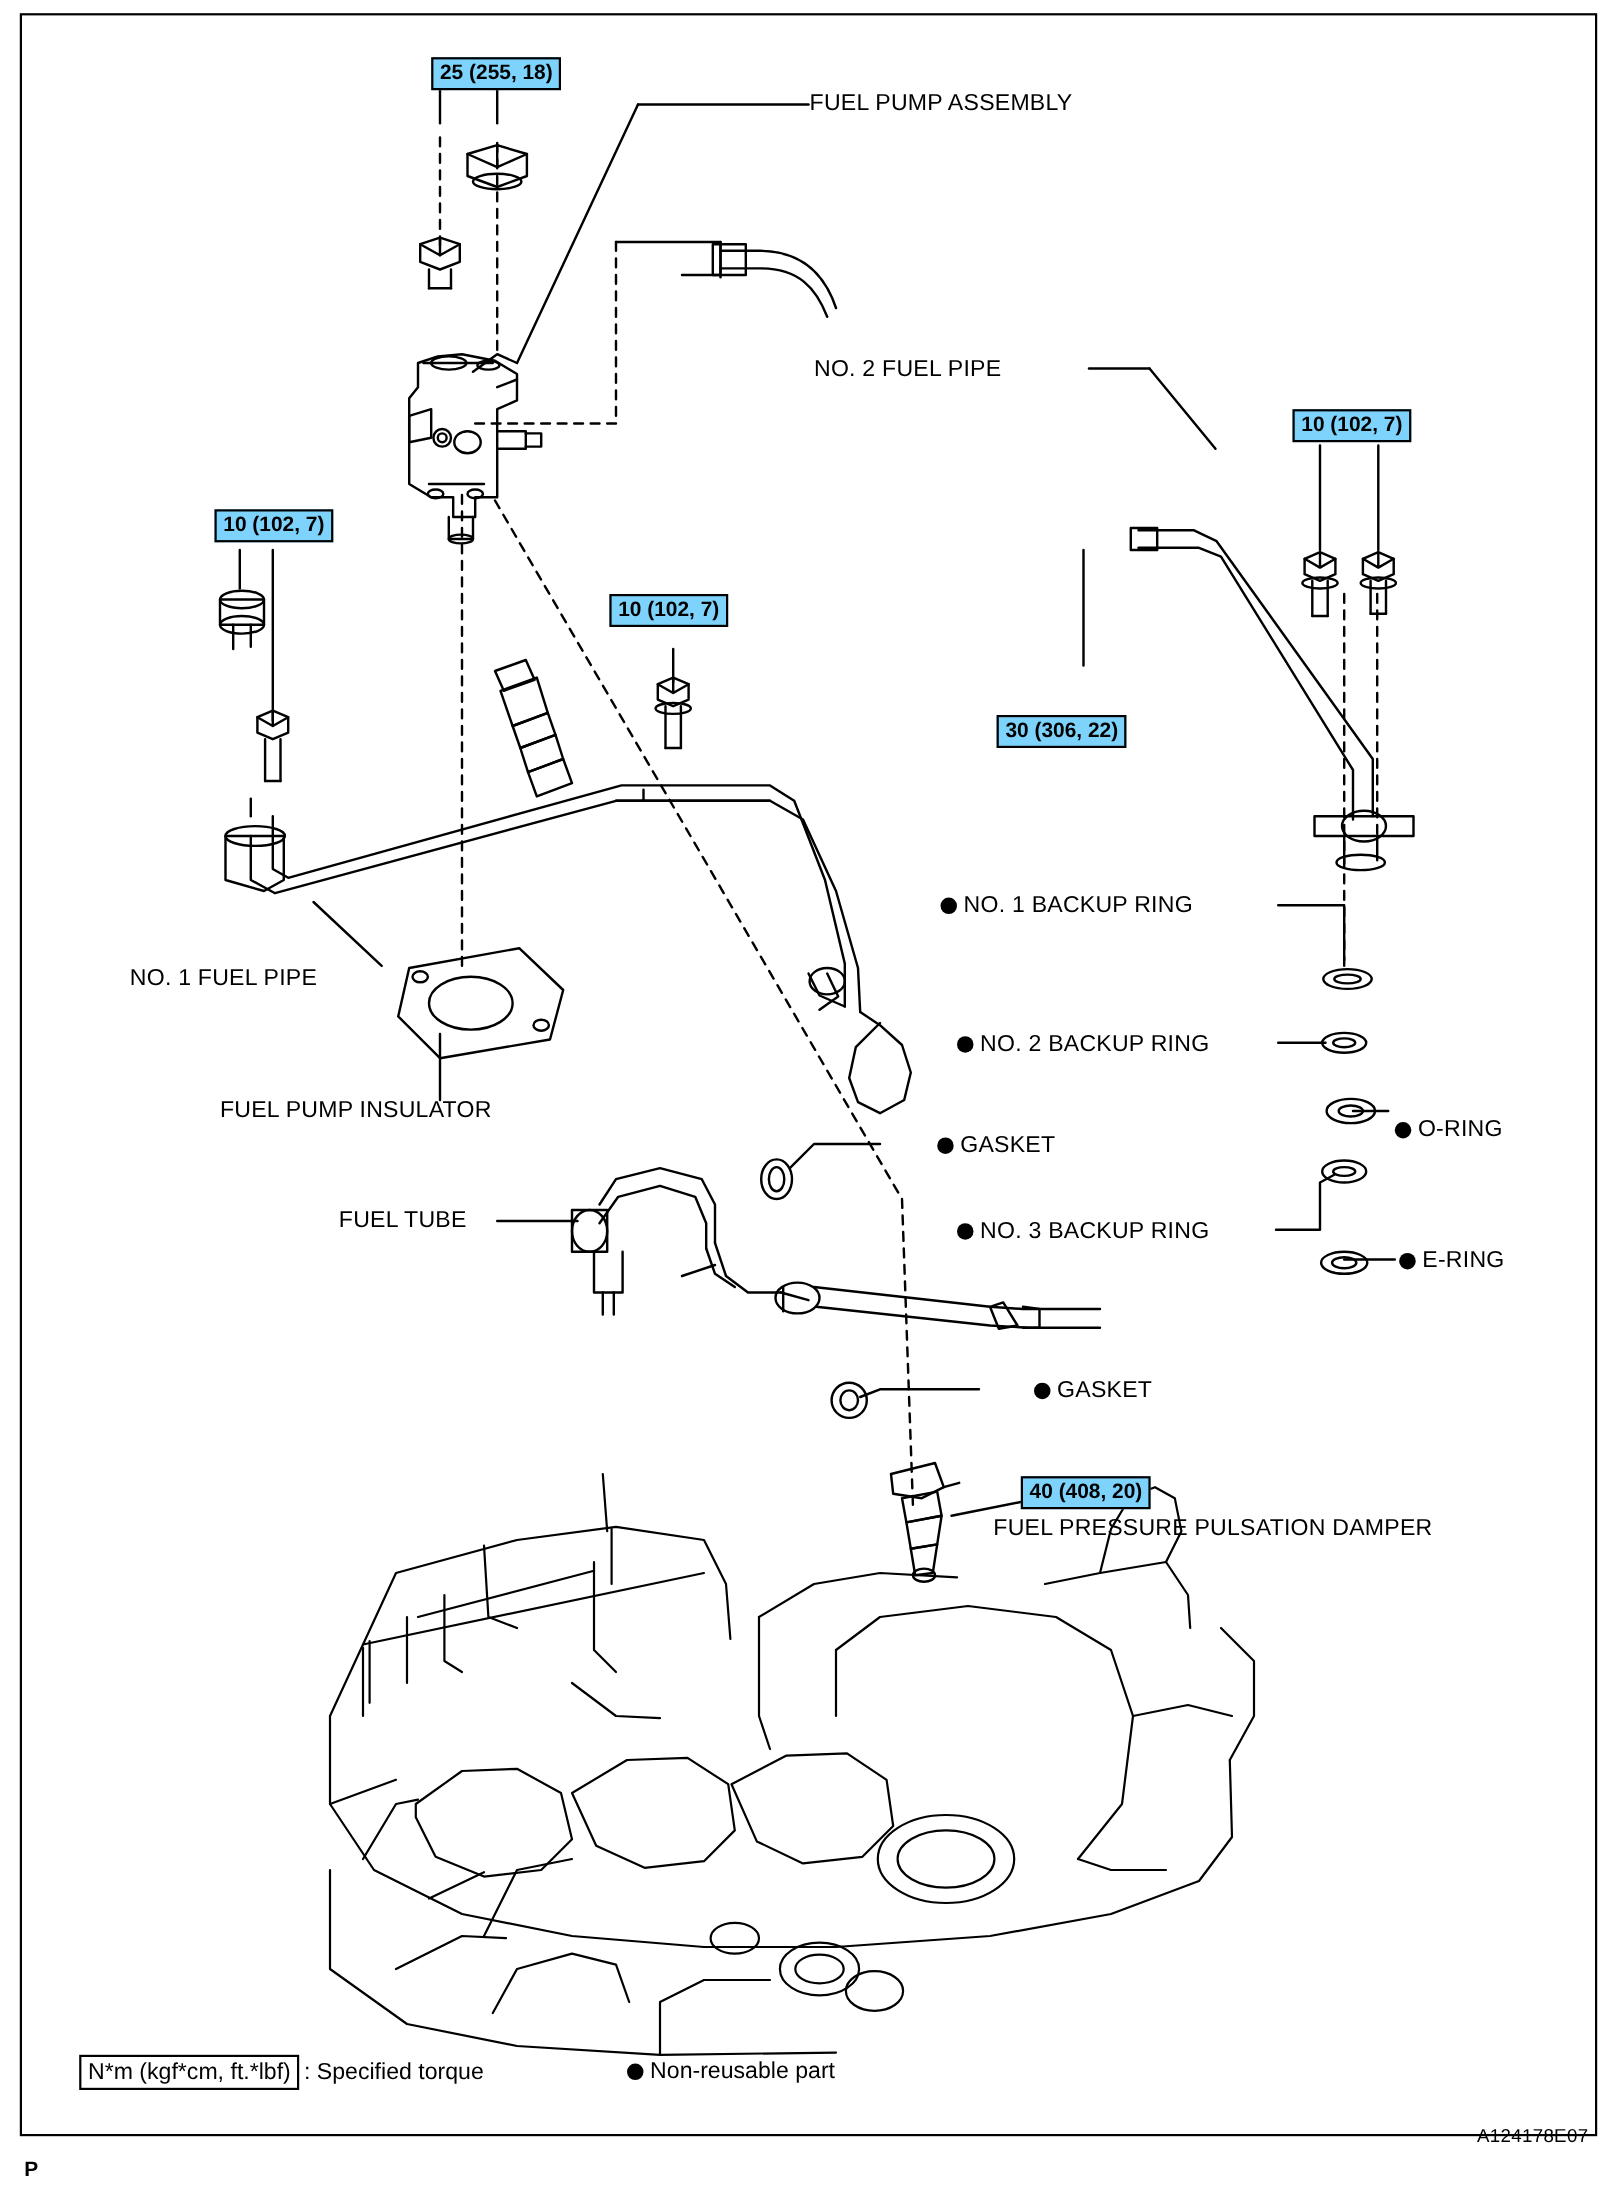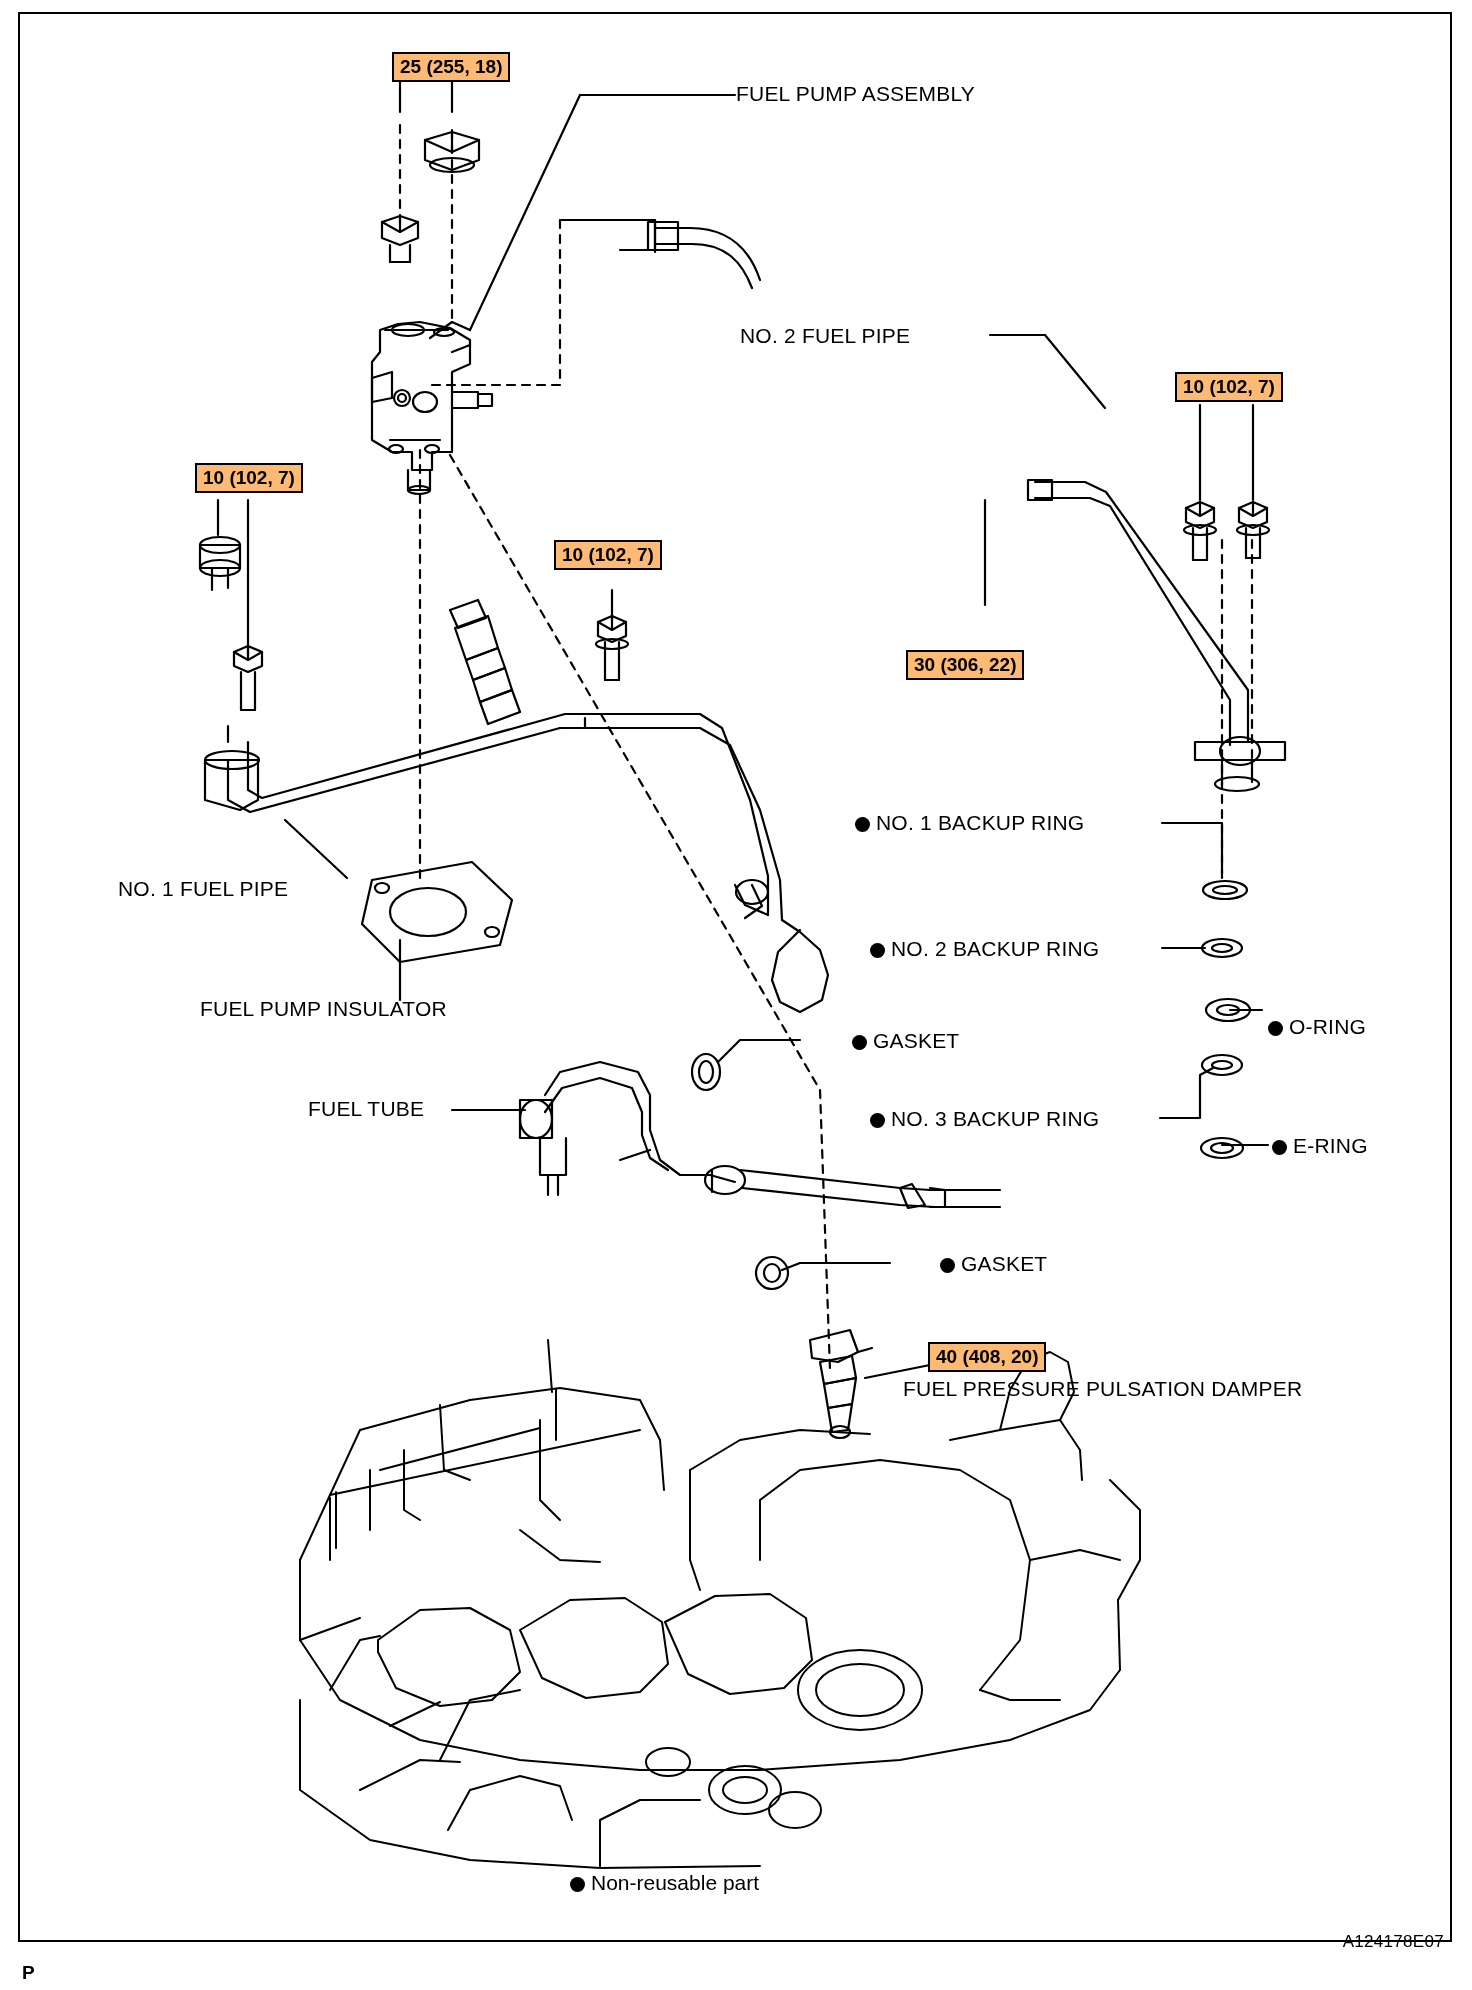--- a/index.html
+++ b/index.html
@@ -27,21 +27,21 @@
     white-space: nowrap;
     line-height: 1;
   }
   .torque {
     position: absolute;
     font-size: 19px;
     font-weight: bold;
     white-space: nowrap;
     border: 2px solid #000;
     padding: 3px 6px 4px 6px;
-    background: #fdba74;
+    background: #7dd3fc;
     line-height: 1;
   }
   .bullet {
     display: inline-block;
     width: 15px; height: 15px;
     border-radius: 50%;
     background: #000;
     vertical-align: -2px;
     margin-right: 6px;
   }
@@ -384,20 +384,23 @@
   <div class="lbl" style="left:870px; top:938px;"><span class="bullet"></span><span>NO. 2 BACKUP RING</span></div>
 
   <div class="lbl" style="left:870px; top:1108px;"><span class="bullet"></span><span>NO. 3 BACKUP RING</span></div>
 
   <div class="lbl" style="left:1268px; top:1000px;margin-top:16px;"><span class="bullet"></span><span>O-RING</span></div>
 
   <div class="lbl" style="left:1272px; top:1135px;"><span class="bullet"></span><span>E-RING</span></div>
 
   <div class="lbl" style="left:903px; top:1378px;">FUEL PRESSURE PULSATION DAMPER</div>
 
+  <div class="legend" style="left:72px; top:1868px;">
+    <span class="legend-box">N*m (kgf*cm, ft.*lbf)</span><span style="margin-left:4px;">: Specified torque</span>
+  </div>
   <div class="legend" style="left:570px; top:1872px;">
     <span class="bullet"></span><span>Non-reusable part</span>
   </div>
 
   <div class="code">A124178E07</div>
   <div class="pmark">P</div>
 
 </div>
 
 </body></html>

